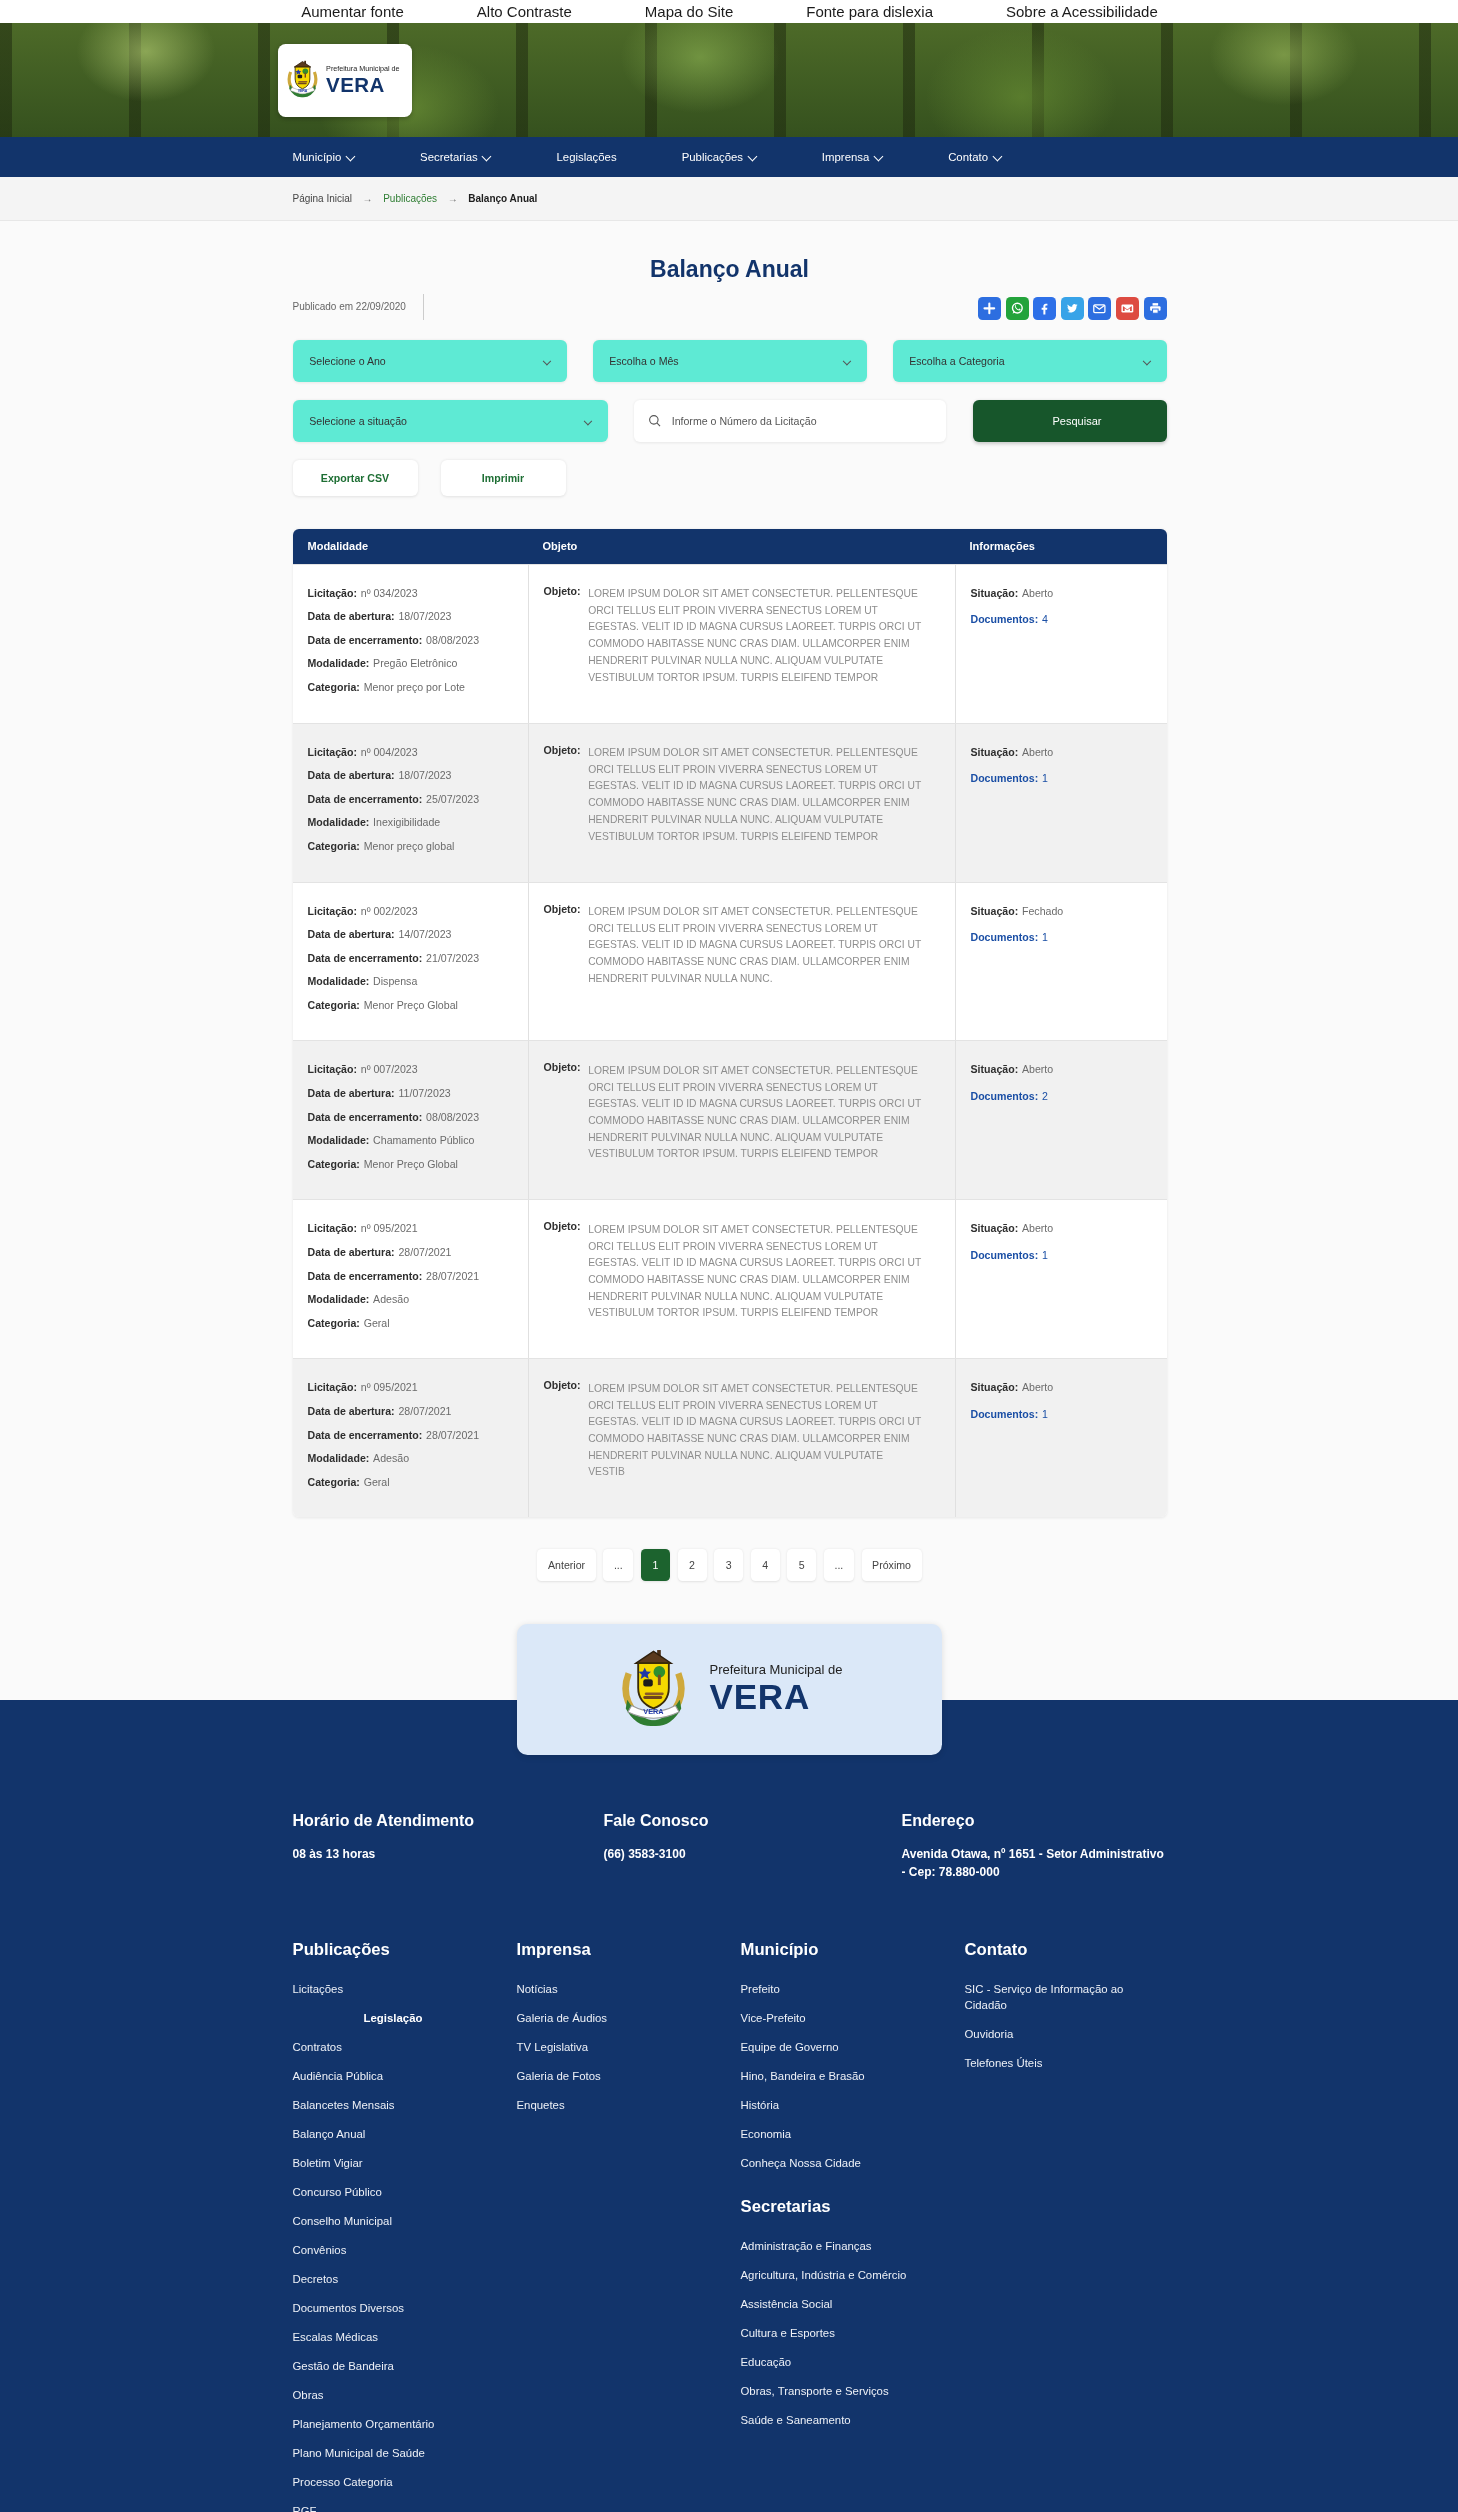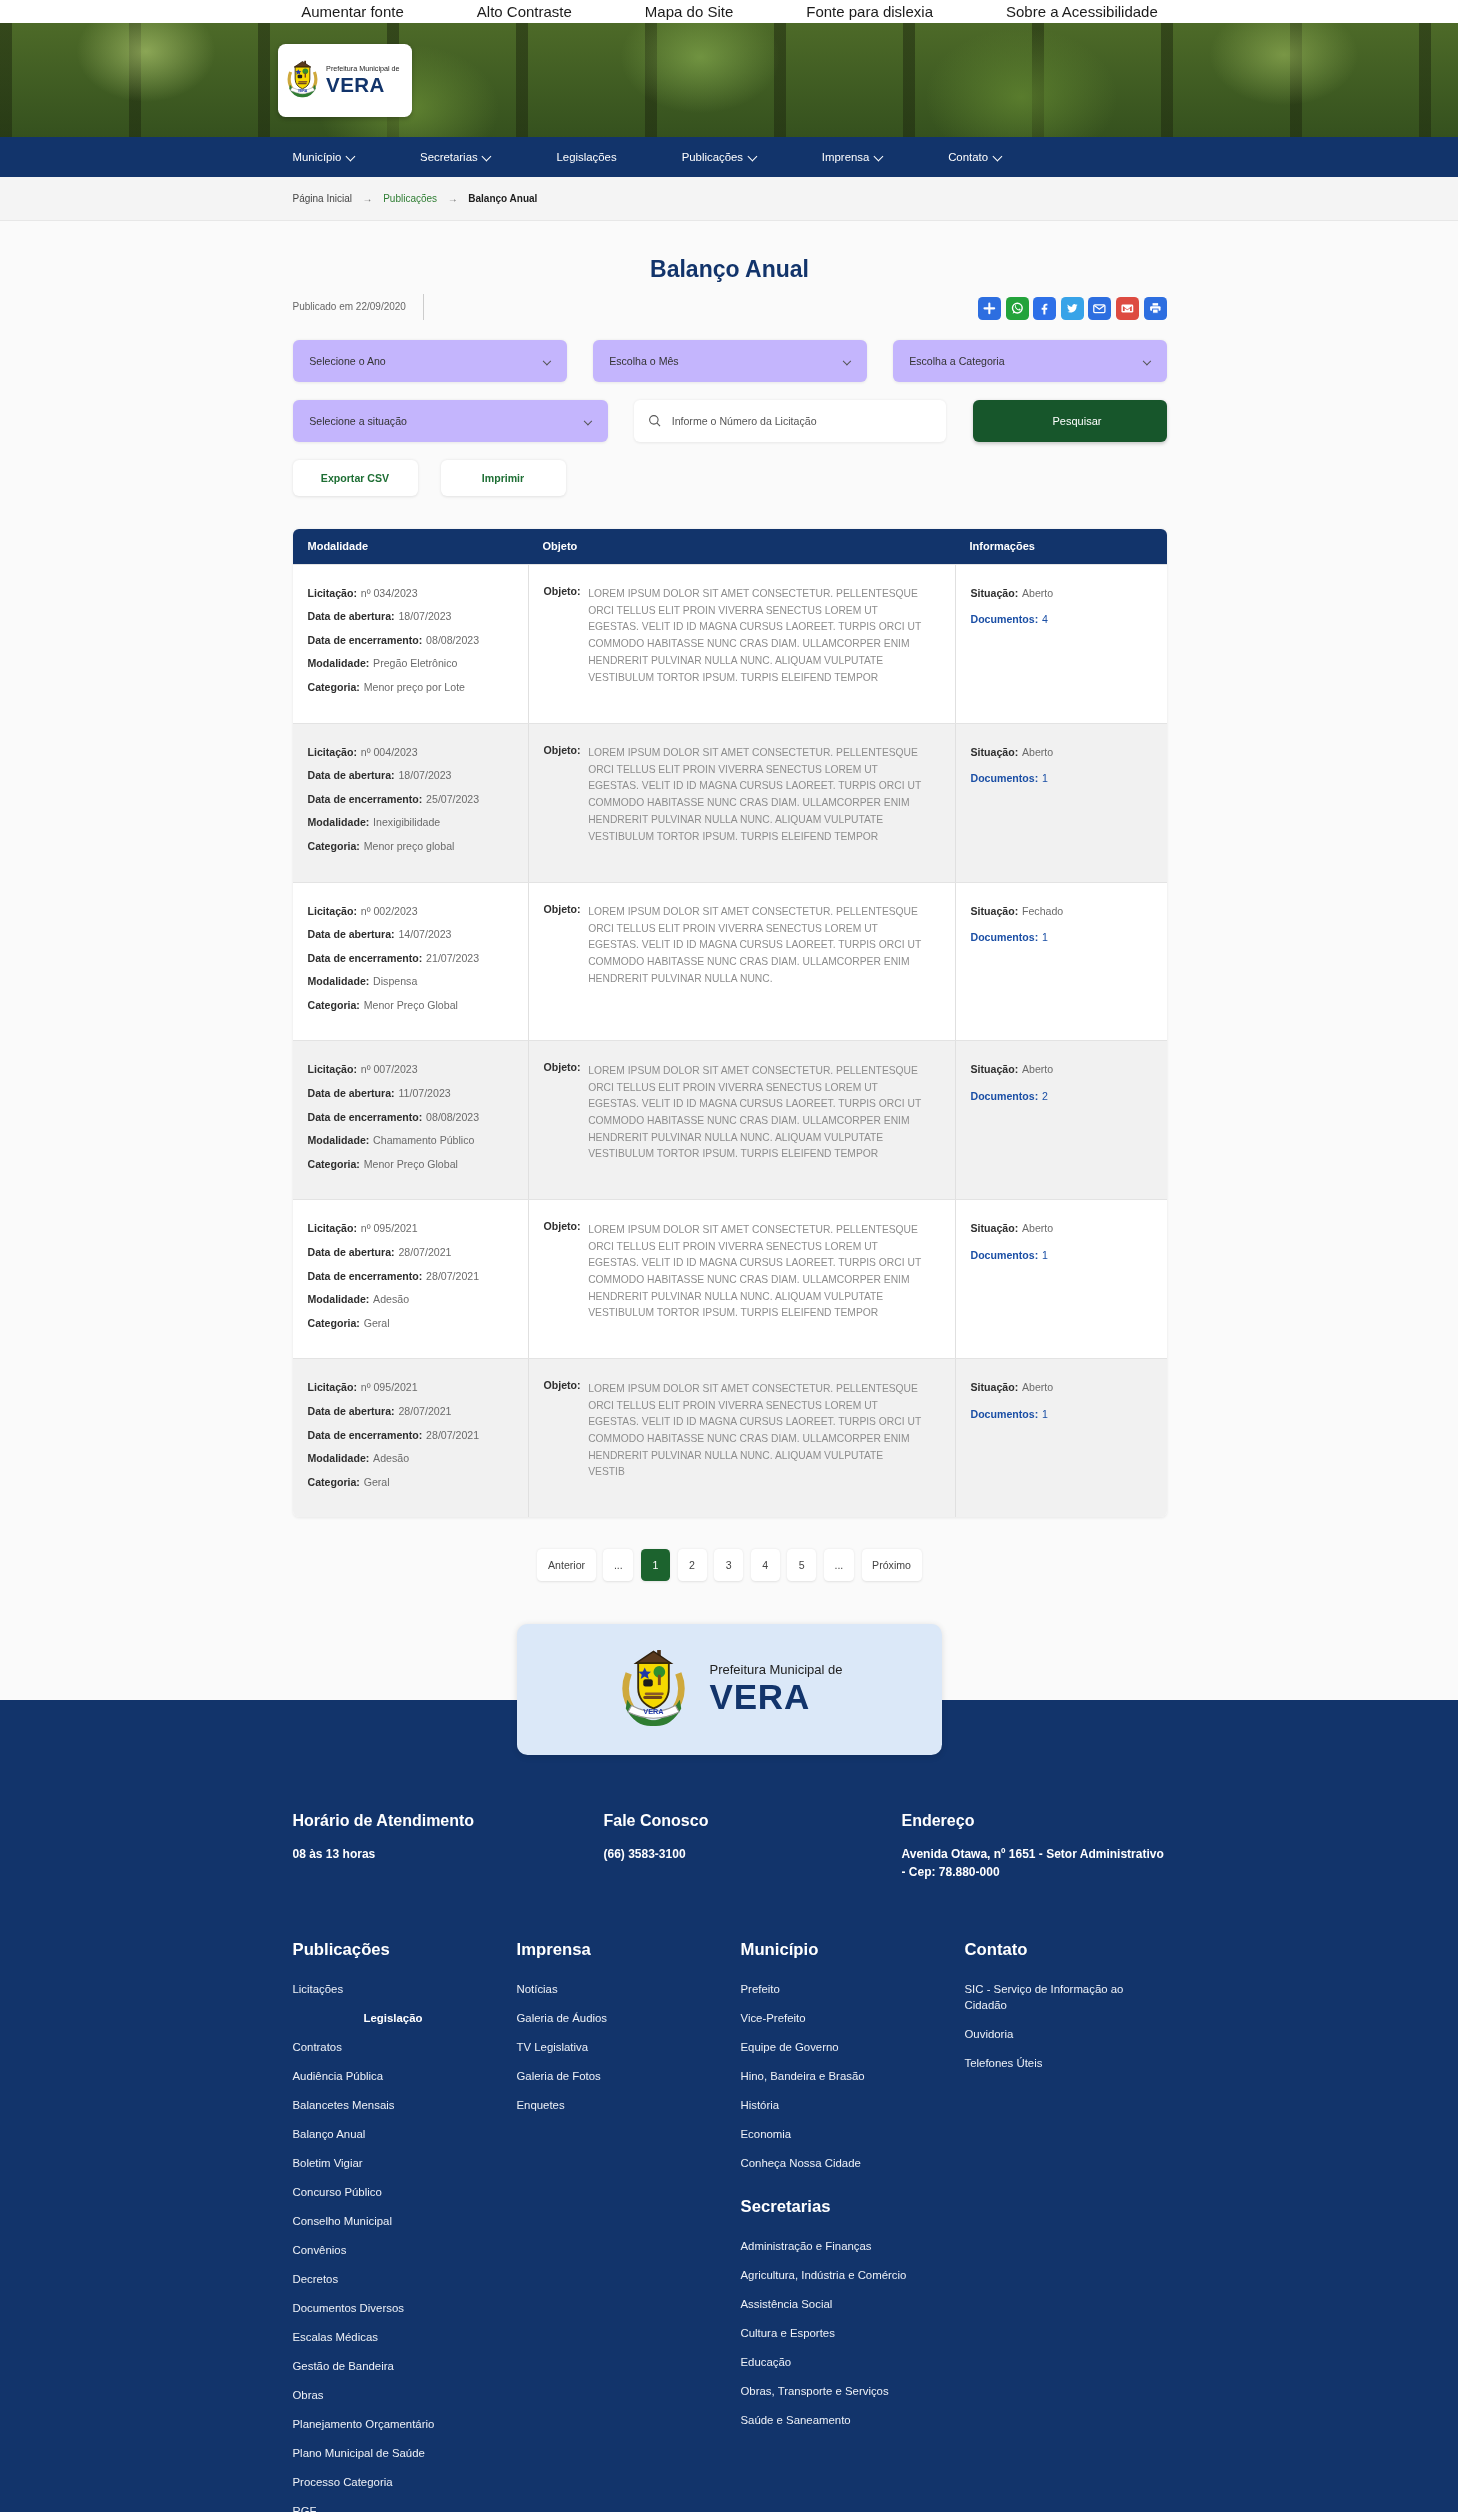--- a/index.html
+++ b/index.html
@@ -44,21 +44,21 @@
   
   .page-title{color:#12346b;font-size:23px;font-weight:bold;text-align:center;margin:35px 0 10.6px;}
   .meta-row{display:flex;align-items:flex-end;justify-content:space-between;margin-top:4.6px;}
   .published{font-size:10px;color:#666;border-right:0.8px solid #ccc;padding:7.6px 16.7px 7.6px 0;}
   .share-row{display:flex;gap:4.6px;}
   .share-btn{width:23px;height:23px;border-radius:4.6px;display:flex;align-items:center;justify-content:center;cursor:pointer;}
 
   
   .filters{margin-top:20px;}
   .f-row{display:flex;justify-content:space-between;margin-bottom:18px;}
-  .select{background:#c4b5fd;border-radius:6px;height:42px;display:flex;align-items:center;justify-content:space-between;padding:0 16.7px;box-sizing:border-box;font-size:10.6px;color:#333;box-shadow:0 0.8px 3px rgba(0,0,0,.08);cursor:pointer;}
+  .select{background:#5eead4;border-radius:6px;height:42px;display:flex;align-items:center;justify-content:space-between;padding:0 16.7px;box-sizing:border-box;font-size:10.6px;color:#333;box-shadow:0 0.8px 3px rgba(0,0,0,.08);cursor:pointer;}
   .select .chev-g{width:5.3px;height:5.3px;border-left:1.2px solid #555;border-bottom:1.2px solid #555;transform:rotate(-45deg);}
   .w361{width:274px;} .w414{width:315px;} .w411{width:312px;}
   .searchbox{background:#fff;border-radius:6px;height:42px;display:flex;align-items:center;gap:9px;padding:0 13.7px;box-sizing:border-box;box-shadow:0 0.8px 3px rgba(0,0,0,.08);}
   .searchbox input{border:none;outline:none;font-size:10.6px;color:#333;flex:1;background:transparent;font-family:"Liberation Sans",sans-serif;}
   .searchbox input::placeholder{color:#555;}
   .btn-search{width:194px;height:42px;background:#17562b;border:none;border-radius:6px;color:#fff;font-size:11px;cursor:pointer;box-shadow:0 1.5px 3.8px rgba(0,0,0,.2);font-family:"Liberation Sans",sans-serif;padding-left:21px;}
   .f-row3{display:flex;gap:23px;}
   .btn-white{width:125px;height:36px;background:#fff;border-radius:6px;display:flex;align-items:center;justify-content:center;font-size:10.6px;font-weight:bold;color:#1d6e33;box-shadow:0 0.8px 3px rgba(0,0,0,.1);cursor:pointer;}
 
   

